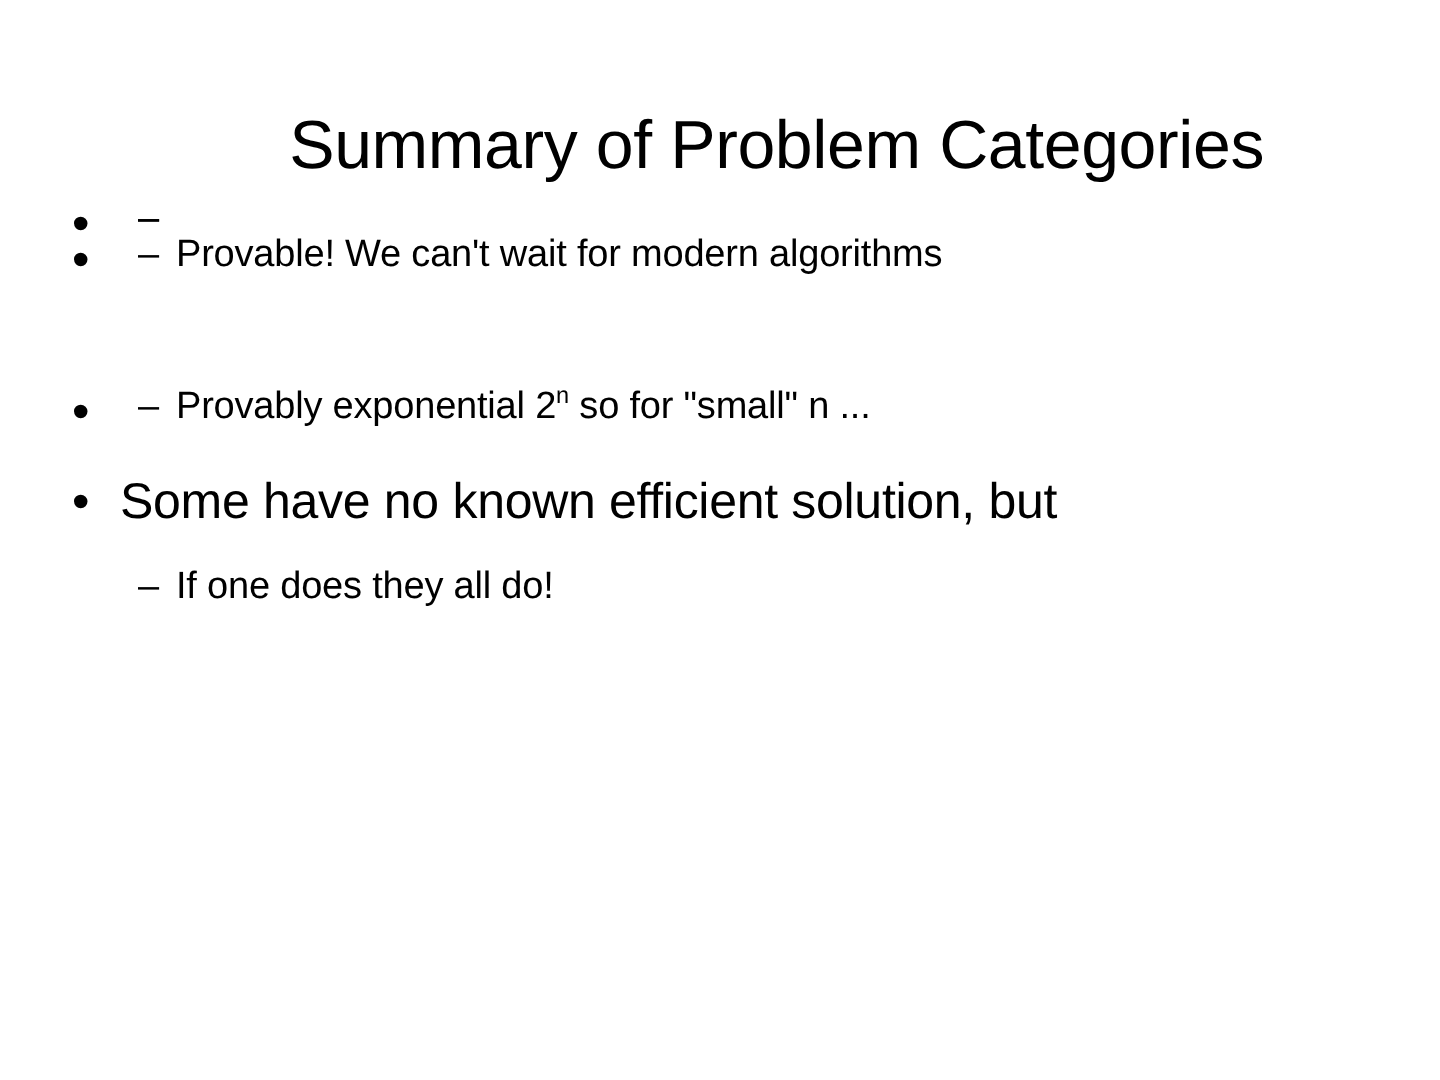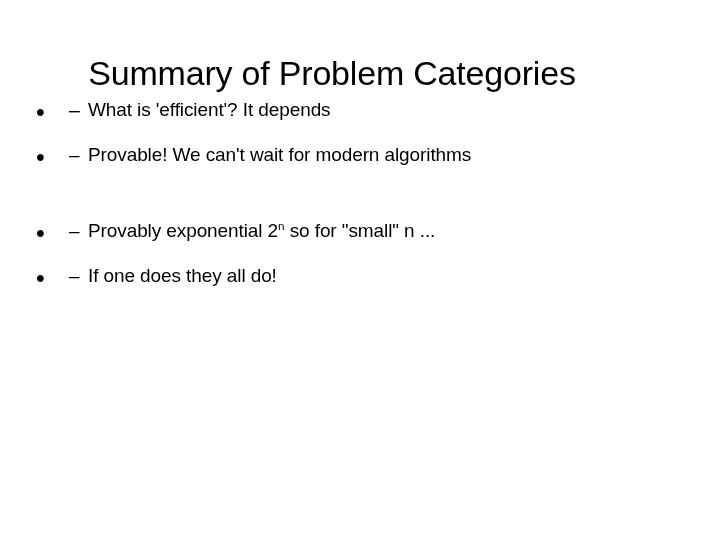--- a/index.html
+++ b/index.html
@@ -20,24 +20,24 @@
     position: relative;
     width: 720px;
     height: 540px;
     background: #ffffff;
     box-sizing: border-box;
   }
 
   
   .slide-title {
     position: absolute;
-    left: 16px;
+    left: 0;
     top: 30px;
     width: 632px;
-    text-align: center;
+    text-align: right;
     font-size: 34px;
     line-height: 40px;
     font-weight: 400;
     letter-spacing: -0.2px;
     white-space: nowrap;
   }
 
   
   .body {
     position: absolute;
@@ -109,21 +109,20 @@
 
     <div class="blk-1">
       <div class="bullet-row">
         <span class="marker">•</span>
       </div>
       <div class="sub-row">
         <span class="marker">–</span>
       </div>
       <div class="sub-row">
         <span class="marker">–</span>
-        <span>What is 'efficient'? It depends</span>
       </div>
     </div>
 
     <div class="blk-2">
       <div class="bullet-row">
         <span class="marker">•</span>
       </div>
       <div class="sub-row">
         <span class="marker">–</span>
         <span>Provable! We can't wait for modern algorithms</span>
@@ -136,20 +135,21 @@
       </div>
       <div class="sub-row">
         <span class="marker">–</span>
         <span>Provably exponential 2</span><sup>n</sup><span> so for "small" n ...</span>
       </div>
     </div>
 
     <div class="blk-4">
       <div class="bullet-row">
         <span class="marker">•</span>
+        <span>Some have no known efficient solution, but</span>
       </div>
       <div class="sub-row">
         <span class="marker">–</span>
         <span>If one does they all do!</span>
       </div>
     </div>
 
   </div>
 </div>
 

